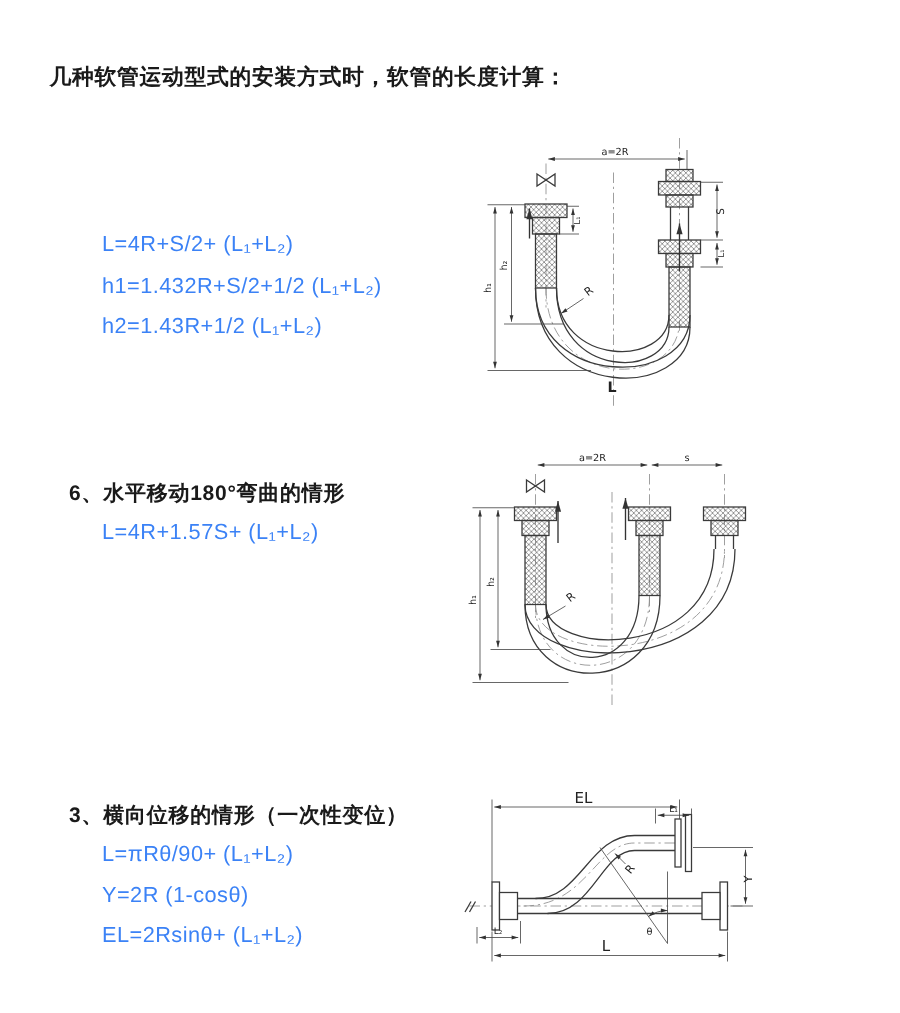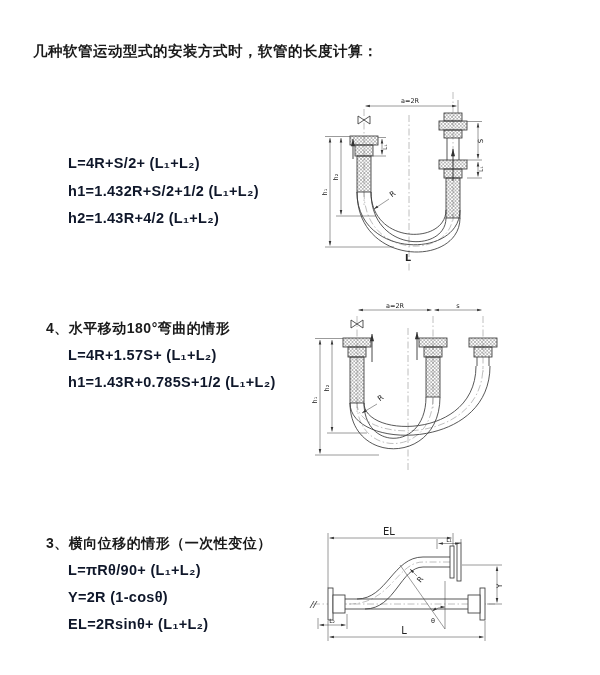--- a/index.html
+++ b/index.html
@@ -1,39 +1,39 @@
 <!DOCTYPE html>
 <html><head>
 <meta charset="utf-8">
 <style>
   * { margin:0; padding:0; box-sizing:border-box; }
   html,body { background:#fff; }
   body { width:600px; height:675px; position:relative; font-family:"Liberation Sans","DejaVu Sans",sans-serif; }
   .page { position:absolute; left:0; top:18px; width:548px; height:675px; background:#ffffff; color:#1a1a1a; overflow:hidden; }
   .title { position:absolute; left:33px; top:24px; font-size:14.5px; font-weight:700; letter-spacing:.5px; white-space:nowrap; }
   .heading { position:absolute; font-size:14px; font-weight:700; letter-spacing:.5px; white-space:nowrap; }
-  .formula { position:absolute; font-size:14.5px; font-weight:700; letter-spacing:.3px; white-space:nowrap; color:#0f172a; }
+  .formula { position:absolute; font-size:14.5px; font-weight:400; letter-spacing:.3px; white-space:nowrap; color:#3b82f6; }
   svg.diag { position:absolute; overflow:visible; }
   .ln   { stroke:#3a3a3a; stroke-width:.85; fill:none; }
   .fl   { stroke:#3a3a3a; stroke-width:.85; }
   .cl   { stroke:#8a8a8a; stroke-width:.55; fill:none; stroke-dasharray:7 2.5 1.5 2.5; }
   .dim  { stroke:#474747; stroke-width:.55; fill:none; }
   .mv   { stroke:#333; stroke-width:.9; fill:none; }
   svg text { fill:#222; font-family:"DejaVu Sans",sans-serif; }
 </style>
 </head>
 <body>
 
 <div class="page">
 
   <div class="title">几种软管运动型式的安装方式时，软管的长度计算：</div>
 
   <div class="formula" style="left:68px; top:137px;">L=4R+S/2+ (L₁+L₂)</div>
   <div class="formula" style="left:68px; top:165px;">h1=1.432R+S/2+1/2 (L₁+L₂)</div>
-  <div class="formula" style="left:68px; top:192px;">h2=1.43R+4/2 (L₁+L₂)</div>
+  <div class="formula" style="left:68px; top:192px;">h2=1.43R+1/2 (L₁+L₂)</div>
 
   <svg class="diag" style="left:312px; top:71px;" width="278" height="186" viewBox="0 0 278 186">
     <defs>
       <pattern id="braid1" patternUnits="userSpaceOnUse" width="3.5" height="3.5">
         <path d="M0,3.5 L3.5,0 M0,0 L3.5,3.5" stroke="#6a6a6a" stroke-width="0.45" fill="none"></path>
       </pattern>
       <marker id="ar1" markerWidth="9" markerHeight="6" refX="8.5" refY="3" orient="auto-start-reverse">
         <path d="M0.5,0.7 L8.5,3 L0.5,5.3 Z" fill="#333"></path>
       </marker>
     </defs>
@@ -100,23 +100,22 @@
     <text x="98" y="14" text-anchor="middle" font-size="6.5">a=2R</text>
     <text x="15" y="103" text-anchor="middle" font-size="6.5" transform="rotate(-90 15 103)">h₁</text>
     <text x="26" y="88" text-anchor="middle" font-size="6.5" transform="rotate(-90 26 88)">h₂</text>
     <text x="74.5" y="58" text-anchor="middle" font-size="5.5" transform="rotate(-90 74.5 58)">L₁</text>
     <text x="170.5" y="52" text-anchor="middle" font-size="7" transform="rotate(-90 170.5 52)">S</text>
     <text x="170.5" y="80" text-anchor="middle" font-size="5.5" transform="rotate(-90 170.5 80)">L₁</text>
     <text x="82" y="107" text-anchor="middle" font-size="7.5" transform="rotate(-38 82 107)">R</text>
     <text x="96" y="172" text-anchor="middle" font-size="9.5" font-weight="bold">L</text>
   </svg>
 
-  <div class="heading" style="left:46px; top:302px;">4、水平移动180°弯曲的情形</div>
+  <div class="heading" style="left:46px; top:302px;">6、水平移动180°弯曲的情形</div>
   <div class="formula" style="left:68px; top:329px;">L=4R+1.57S+ (L₁+L₂)</div>
-  <div class="formula" style="left:68px; top:356px;">h1=1.43R+0.785S+1/2 (L₁+L₂)</div>
 
   <svg class="diag" style="left:307px; top:282px;" width="288" height="176" viewBox="0 0 288 176">
     <defs>
       <pattern id="braid2" patternUnits="userSpaceOnUse" width="3.5" height="3.5">
         <path d="M0,3.5 L3.5,0 M0,0 L3.5,3.5" stroke="#6a6a6a" stroke-width="0.45" fill="none"></path>
       </pattern>
       <marker id="ar2" markerWidth="9" markerHeight="6" refX="8.5" refY="3" orient="auto-start-reverse">
         <path d="M0.5,0.7 L8.5,3 L0.5,5.3 Z" fill="#333"></path>
       </marker>
     </defs>

